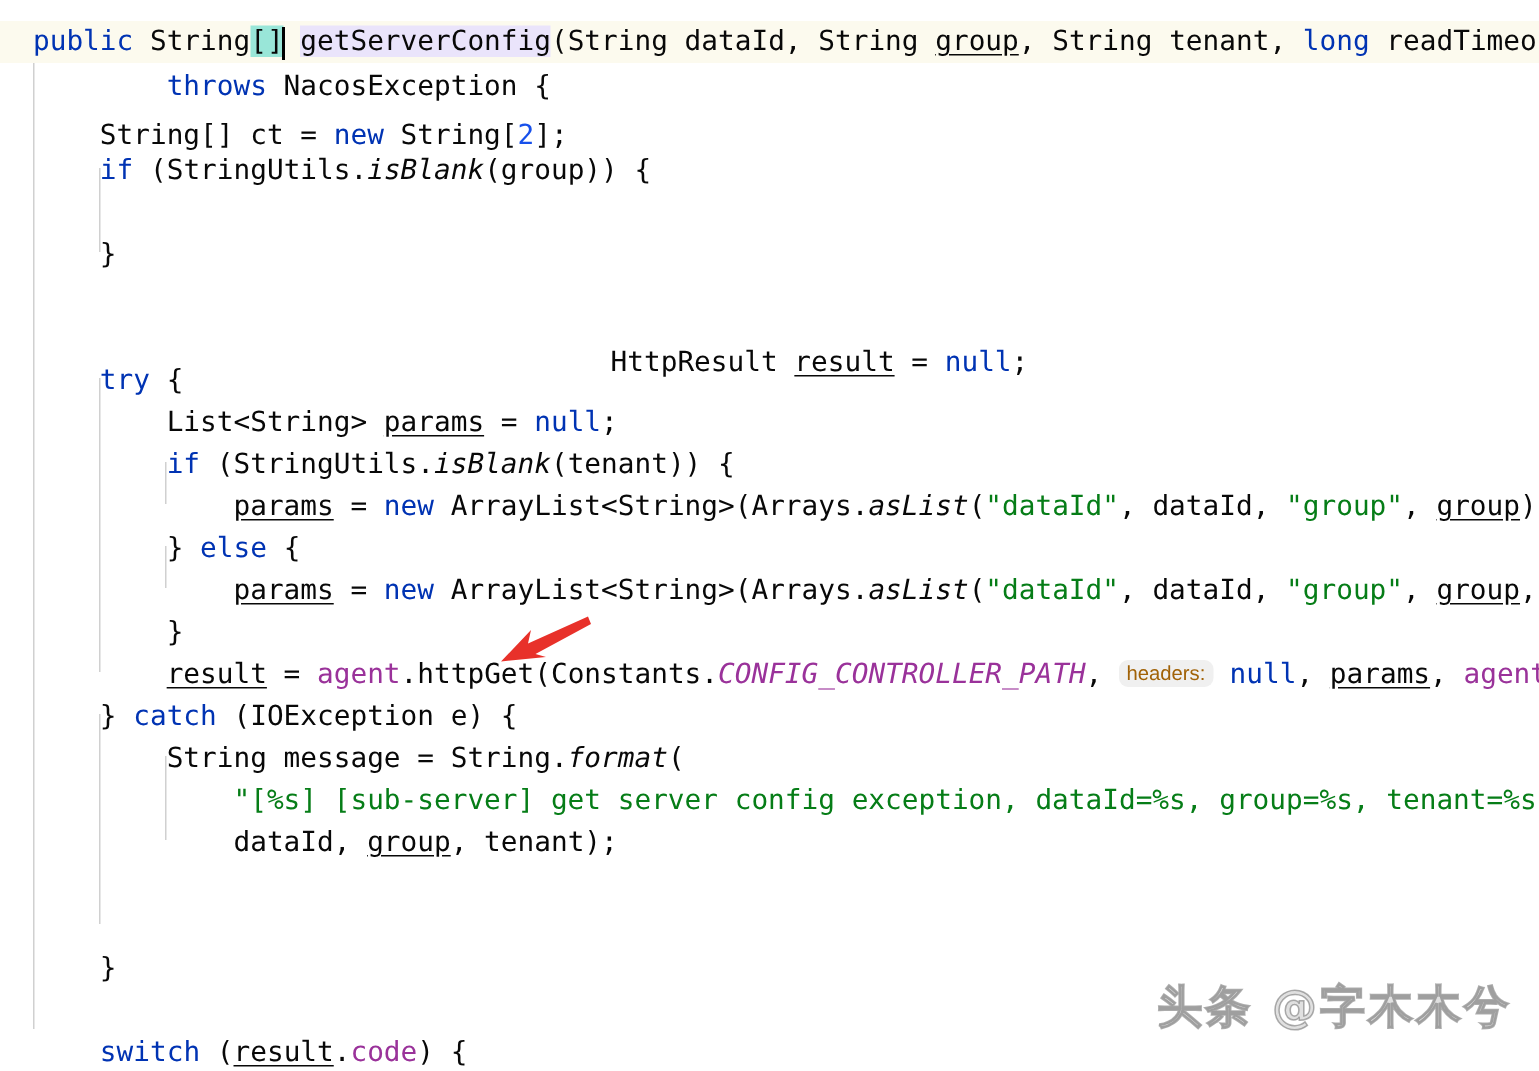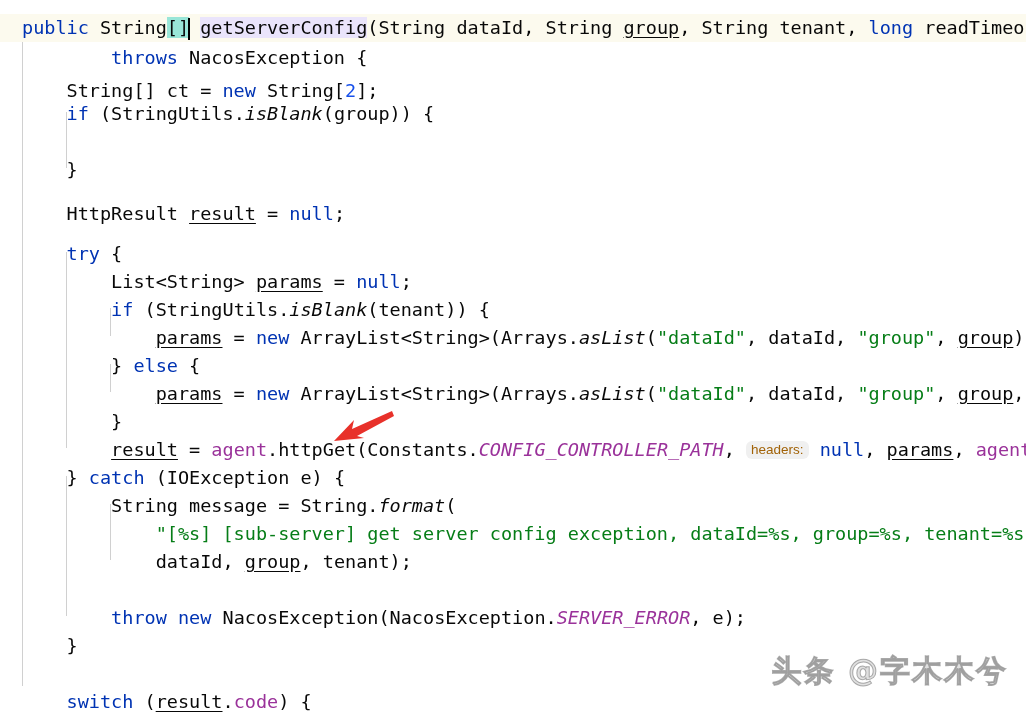--- a/index.html
+++ b/index.html
@@ -143,21 +143,21 @@
 
     
 
     
     <div class="line" style="top:156px;"><span class="plain">    }</span></div>
 
     
     <div class="line" style="top:184px;"></div>
 
     
-    <div class="line" style="top:200px;"><span class="plain">    HttpResult </span><span class="reassigned">result</span><span class="plain"> = </span><span class="kw">null</span><span class="plain">;</span></div>
+    <div class="line" style="top:228px;text-align:center;"><span class="plain">    HttpResult </span><span class="reassigned">result</span><span class="plain"> = </span><span class="kw">null</span><span class="plain">;</span></div>
 
     
     <div class="line" style="top:240px;"><span class="plain">    </span><span class="kw">try</span><span class="plain"> {</span></div>
 
     
     <div class="line" style="top:268px;"><span class="plain">        List&lt;String&gt; </span><span class="reassigned">params</span><span class="plain"> = </span><span class="kw">null</span><span class="plain">;</span></div>
 
     
     <div class="line" style="top:296px;"><span class="plain">        </span><span class="kw">if</span><span class="plain"> (StringUtils.</span><span class="mcall">isBlank</span><span class="plain">(tenant)) {</span></div>
 
@@ -184,21 +184,20 @@
 
     
     <div class="line" style="top:520px;"><span class="plain">            </span><span class="str">"[%s] [sub-server] get server config exception, dataId=%s, group=%s, tenant=%s"</span></div>
 
     
     <div class="line" style="top:548px;"><span class="plain">            dataId, </span><span class="reassigned">group</span><span class="plain">, tenant);</span></div>
 
     
 
     
-    <div class="line" style="top:604px;"><span class="plain">        </span><span class="kw">throw</span><span class="plain"> </span><span class="kw">new</span><span class="plain"> NacosException(NacosException.</span><span class="static">SERVER_ERROR</span><span class="plain">, e);</span></div>
 
     
     <div class="line" style="top:632px;"><span class="plain">    }</span></div>
 
     
     <div class="line" style="top:660px;"></div>
 
     
     <div class="line" style="top:688px;"><span class="plain">    </span><span class="kw">switch</span><span class="plain"> (</span><span class="reassigned">result</span><span class="plain">.</span><span class="field">code</span><span class="plain">) {</span></div>
 

